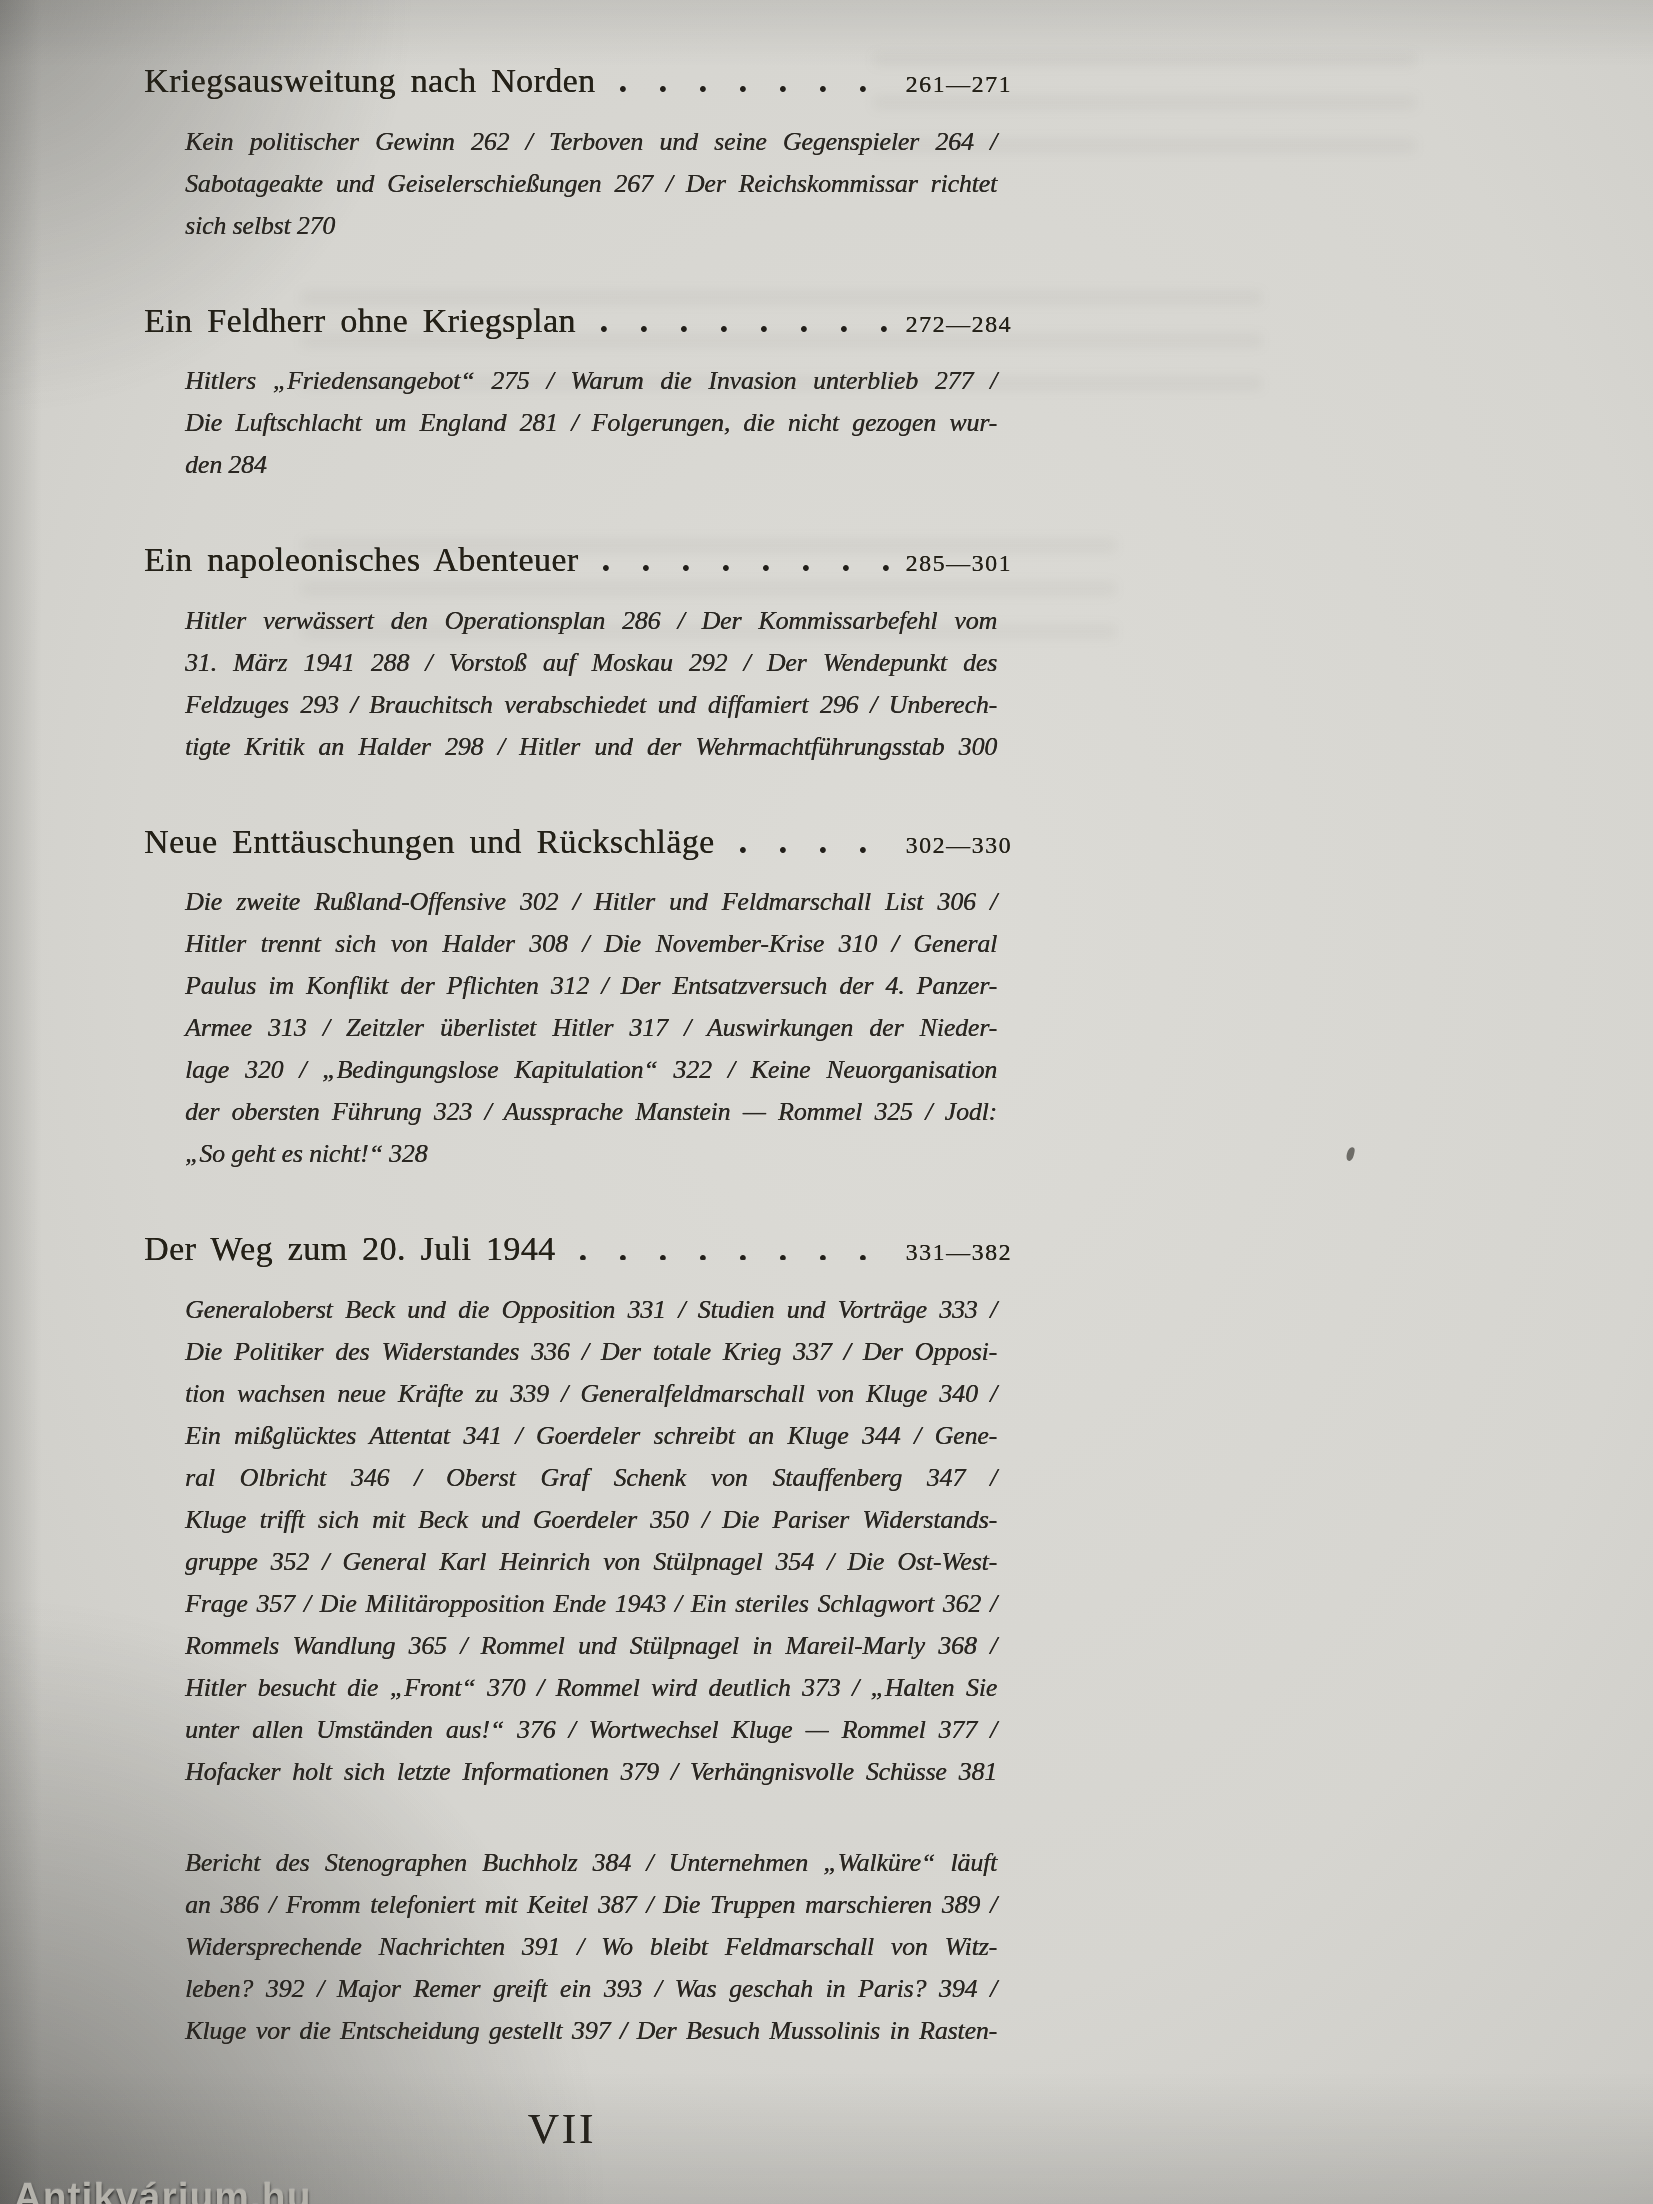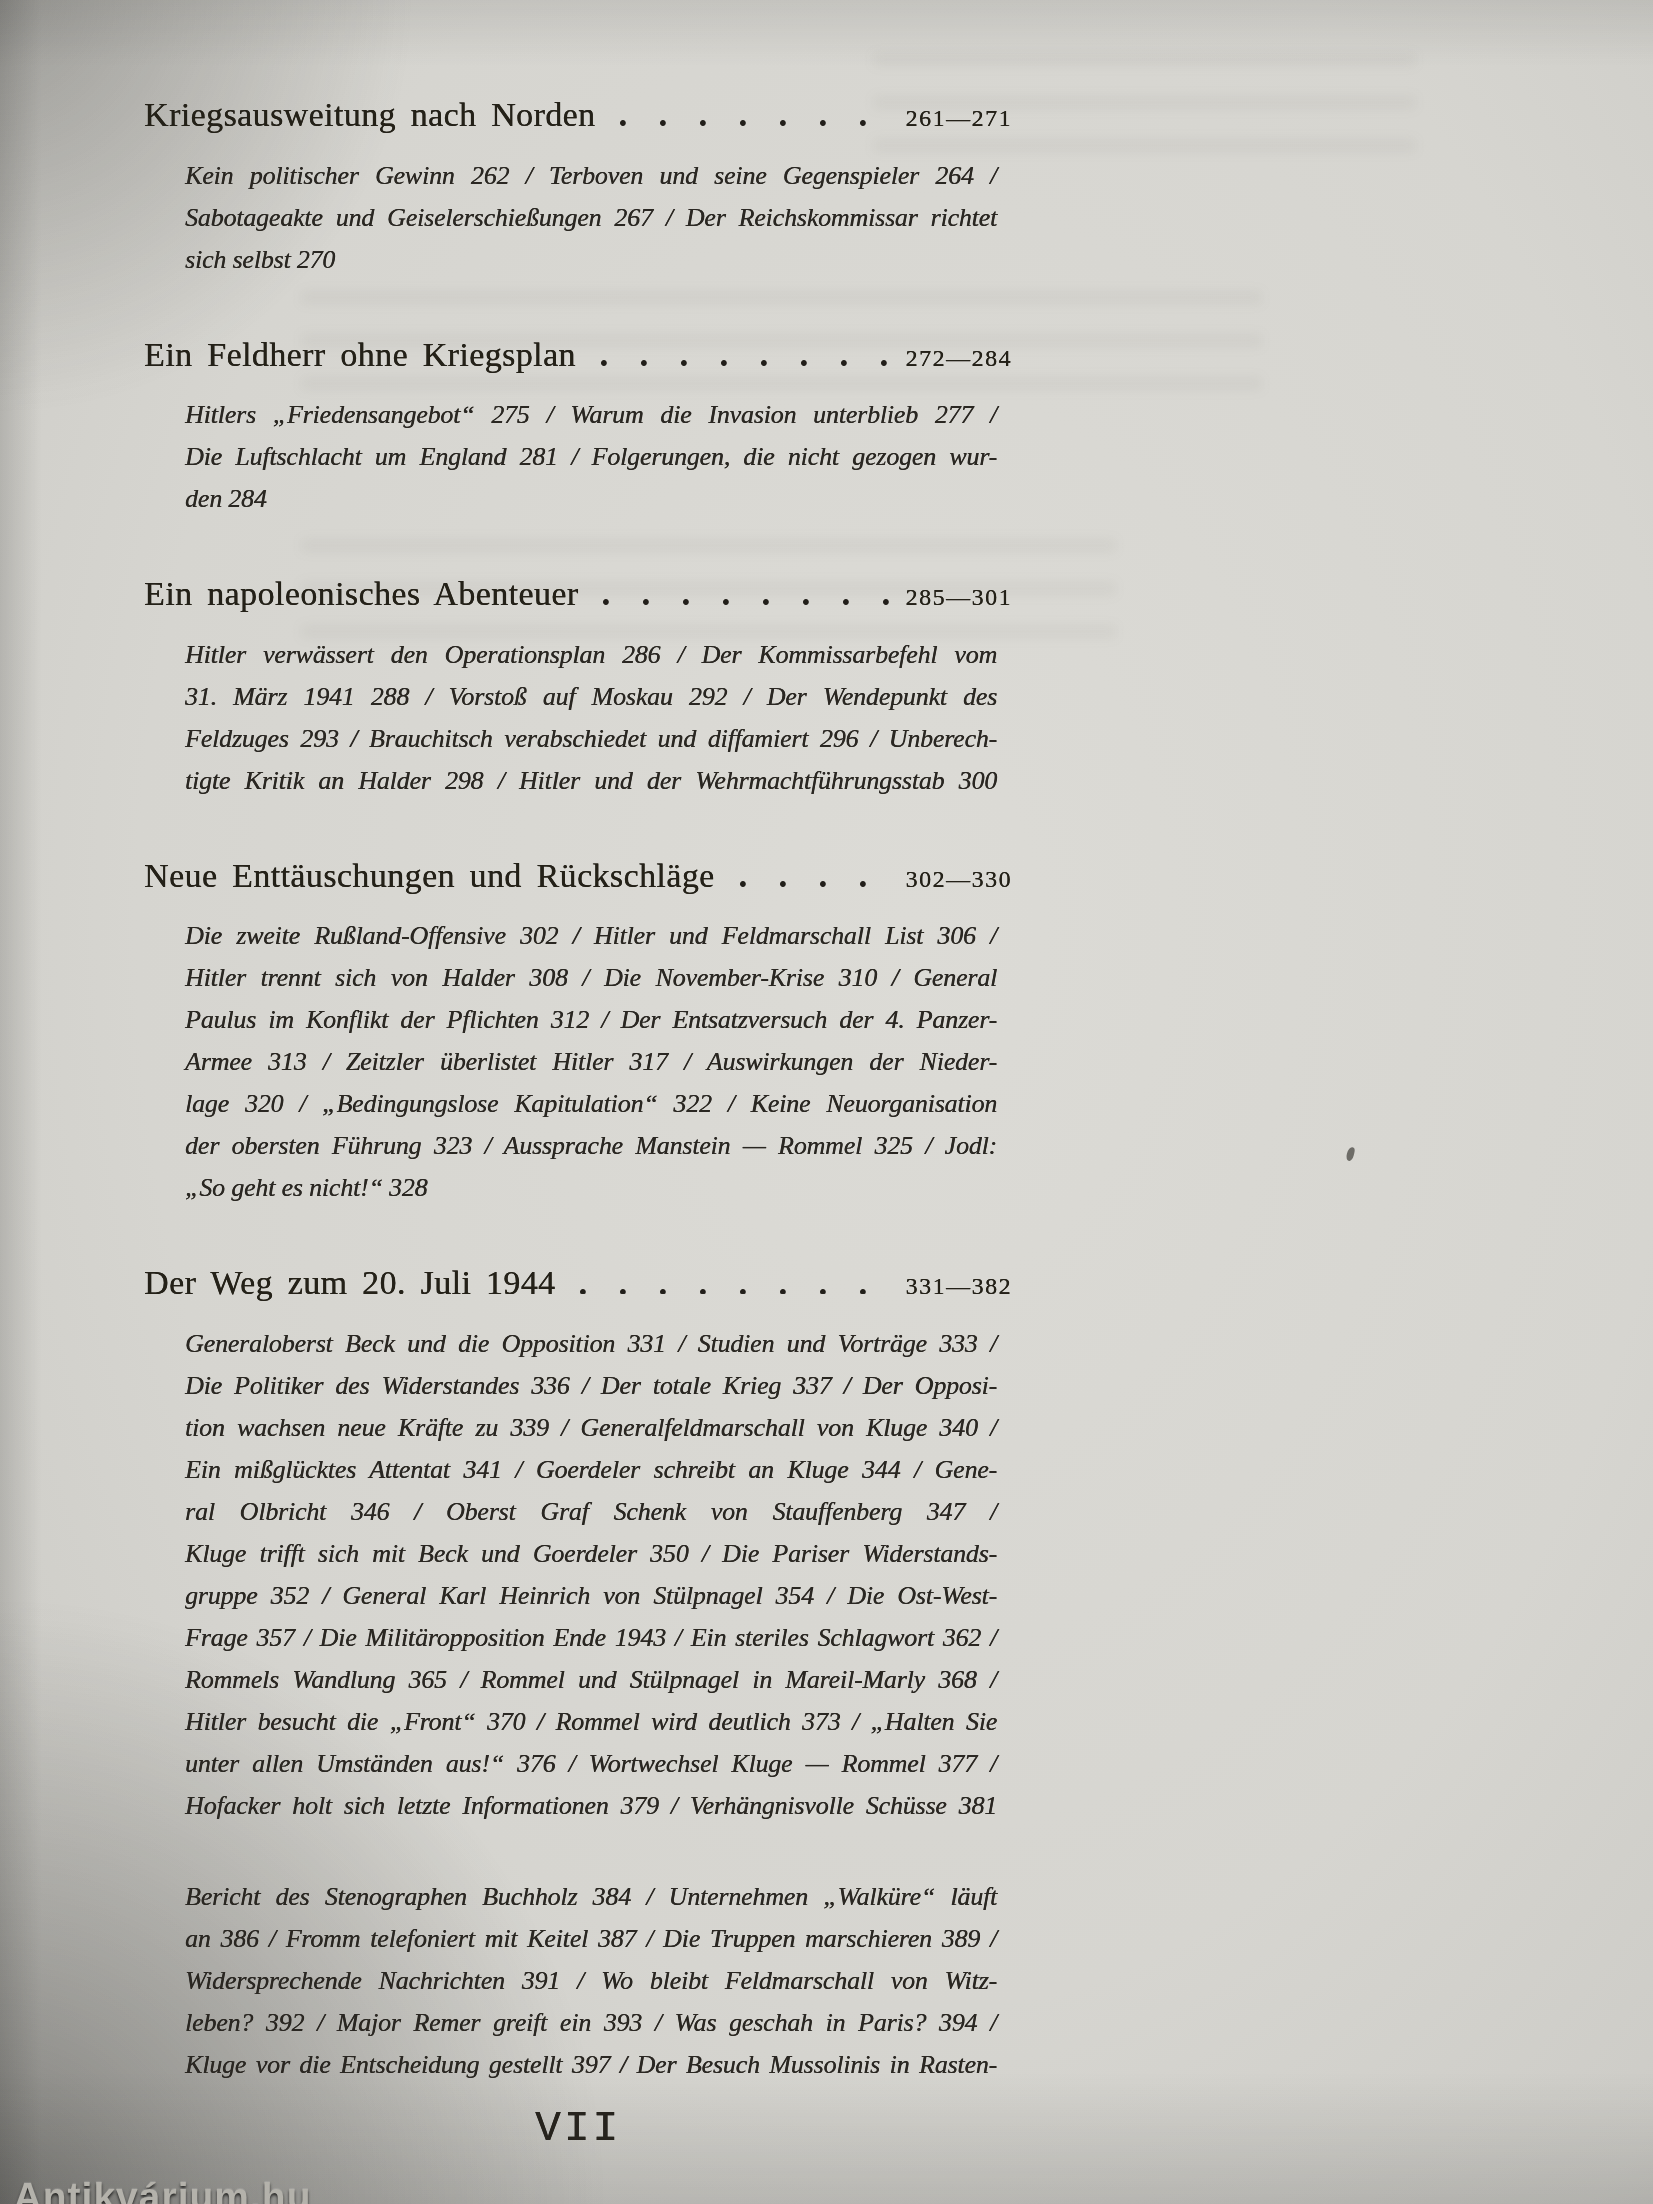--- a/index.html
+++ b/index.html
@@ -15,21 +15,21 @@
       linear-gradient(to bottom, rgba(60,60,58,.12), rgba(60,60,58,0) 3%),
       linear-gradient(to top, rgba(40,40,38,.16), rgba(40,40,38,0) 6%),
       radial-gradient(ellipse at 55% 42%, #dcdbd6 0%, #d6d5d0 60%, #cdccc7 88%, #c4c3be 100%);
   }
   .ghost {
     position: absolute; pointer-events: none;
     background: repeating-linear-gradient(to bottom,
       rgba(122,119,112,.15) 0 12.6px, rgba(122,119,112,0) 12.6px 43px);
     filter: blur(5.8px); opacity: .55;
   }
-  .toc { position: absolute; left: 144px; top: 90px; width: 868px; }
+  .toc { position: absolute; left: 144px; top: 56px; width: 868px; }
   .toc section { margin-bottom: 49px; }
   .toc section:last-child { margin-bottom: 0; }
   .head {
     display: flex; align-items: baseline;
     font-size: 34px; line-height: 49px; margin-bottom: 11.6px;
     color: #242118; letter-spacing: 0.4px; word-spacing: 5.8px;
     text-shadow: 0.3px 0 0 currentColor;
   }
   .title { white-space: nowrap; }
   .dots {
@@ -41,24 +41,23 @@
   .pages { white-space: nowrap; font-size: 24px; letter-spacing: 1.5px; word-spacing: 0; }
   .sub {
     margin-left: 41px; width: 812px;
     font-style: italic; font-size: 26px; line-height: 42px;
     letter-spacing: -0.2px; color: #2a2722;
     text-shadow: 0.3px 0 0 currentColor;
   }
   .sub .line { text-align: justify; text-align-last: justify; }
   .sub .line.short { text-align: right; text-align-last: left; }
   .pageno {
-    position: absolute; left: 144px; top: 2104px; width: 868px;
+    position: absolute; left: 128px; top: 2104px; width: 868px;
     text-align: center; font-size: 43px; letter-spacing: 2.9px; color: #26231d;
     text-shadow: 0.3px 0 0 currentColor;
-    font-family: Liberation Mono, monospace;
   }
   .watermark {
     position: absolute; left: 13.6px; bottom: -13.6px;
     font-family: "Liberation Sans", "DejaVu Sans", sans-serif;
     font-size: 39px; font-weight: bold; letter-spacing: 1px;
     color: #b4b2ab;
     text-shadow: 0 1.9px 2.9px rgba(18,18,16,.85), 0 -1px 1px rgba(255,255,255,.18);
   }
   .speck {
     position: absolute; left: 1347px; top: 1147px;

